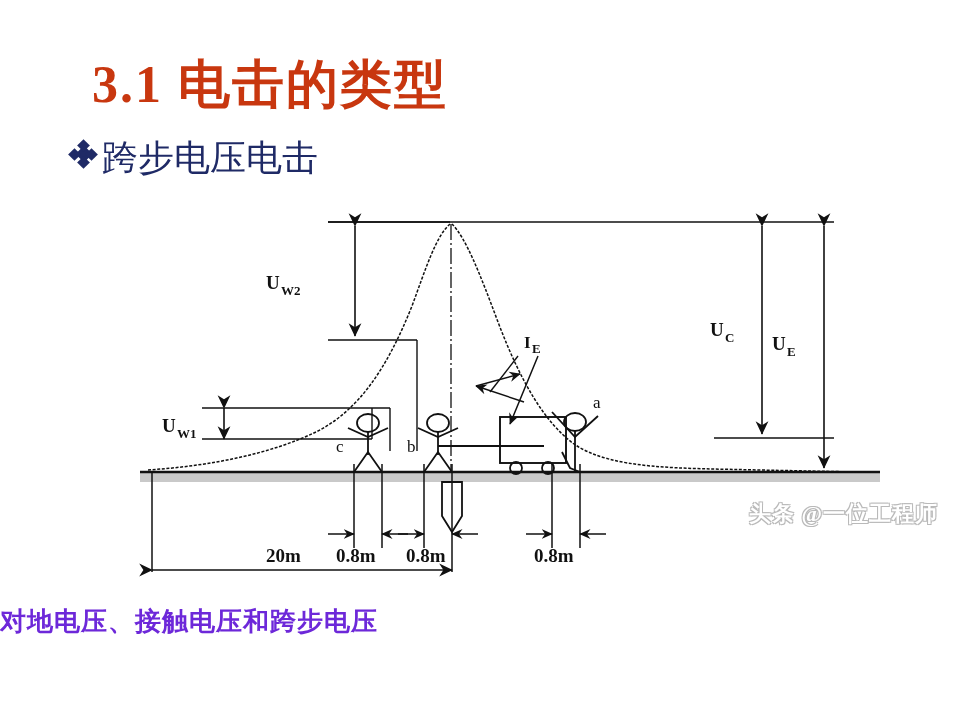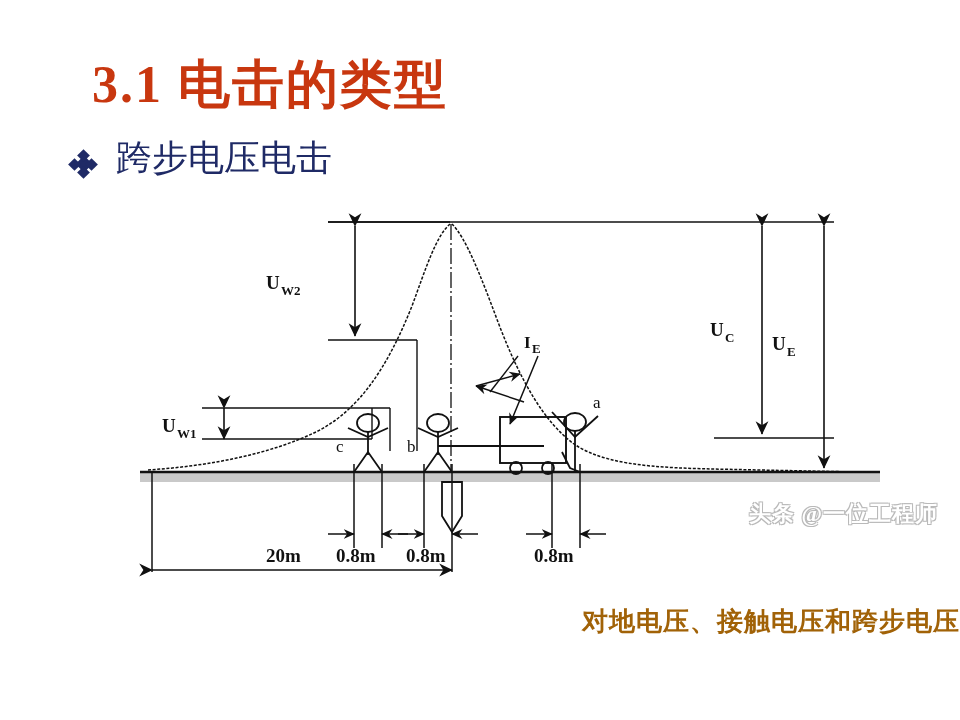--- a/index.html
+++ b/index.html
@@ -35,22 +35,22 @@
   }
   #slide-title .num {
     font-family: "Liberation Serif", serif;
     font-style: normal;
   }
   #bullet-row {
     position: absolute;
     left: 70px;
     top: 140px;
     display: flex;
-    align-items: flex-end;
-    gap: 20px;
+    align-items: flex-start;
+    gap: 6px;
     white-space: nowrap;
   }
   .bullet-diamond {
     position: relative;
     width: 26px;
     height: 26px;
     flex: 0 0 26px;
   }
   .bullet-diamond span {
     position: absolute;
@@ -76,25 +76,25 @@
     top: 196px;
     width: 760px;
     height: 400px;
   }
   #figure-svg { display: block; }
   #caption {
     position: absolute;
     left: 0;
     top: 604px;
     width: 960px;
-    text-align: right;
+    text-align: left;
     font-family: "Liberation Serif", serif;
     font-weight: bold;
     font-size: 26px;
-    color: #a16207;
+    color: #6d28d9;
     letter-spacing: 1px;
   }
   #watermark {
     position: absolute;
     right: 22px;
     bottom: 16px;
     font-family: "Liberation Serif", serif;
     font-size: 22px;
     font-weight: bold;
     color: #ffffff;

